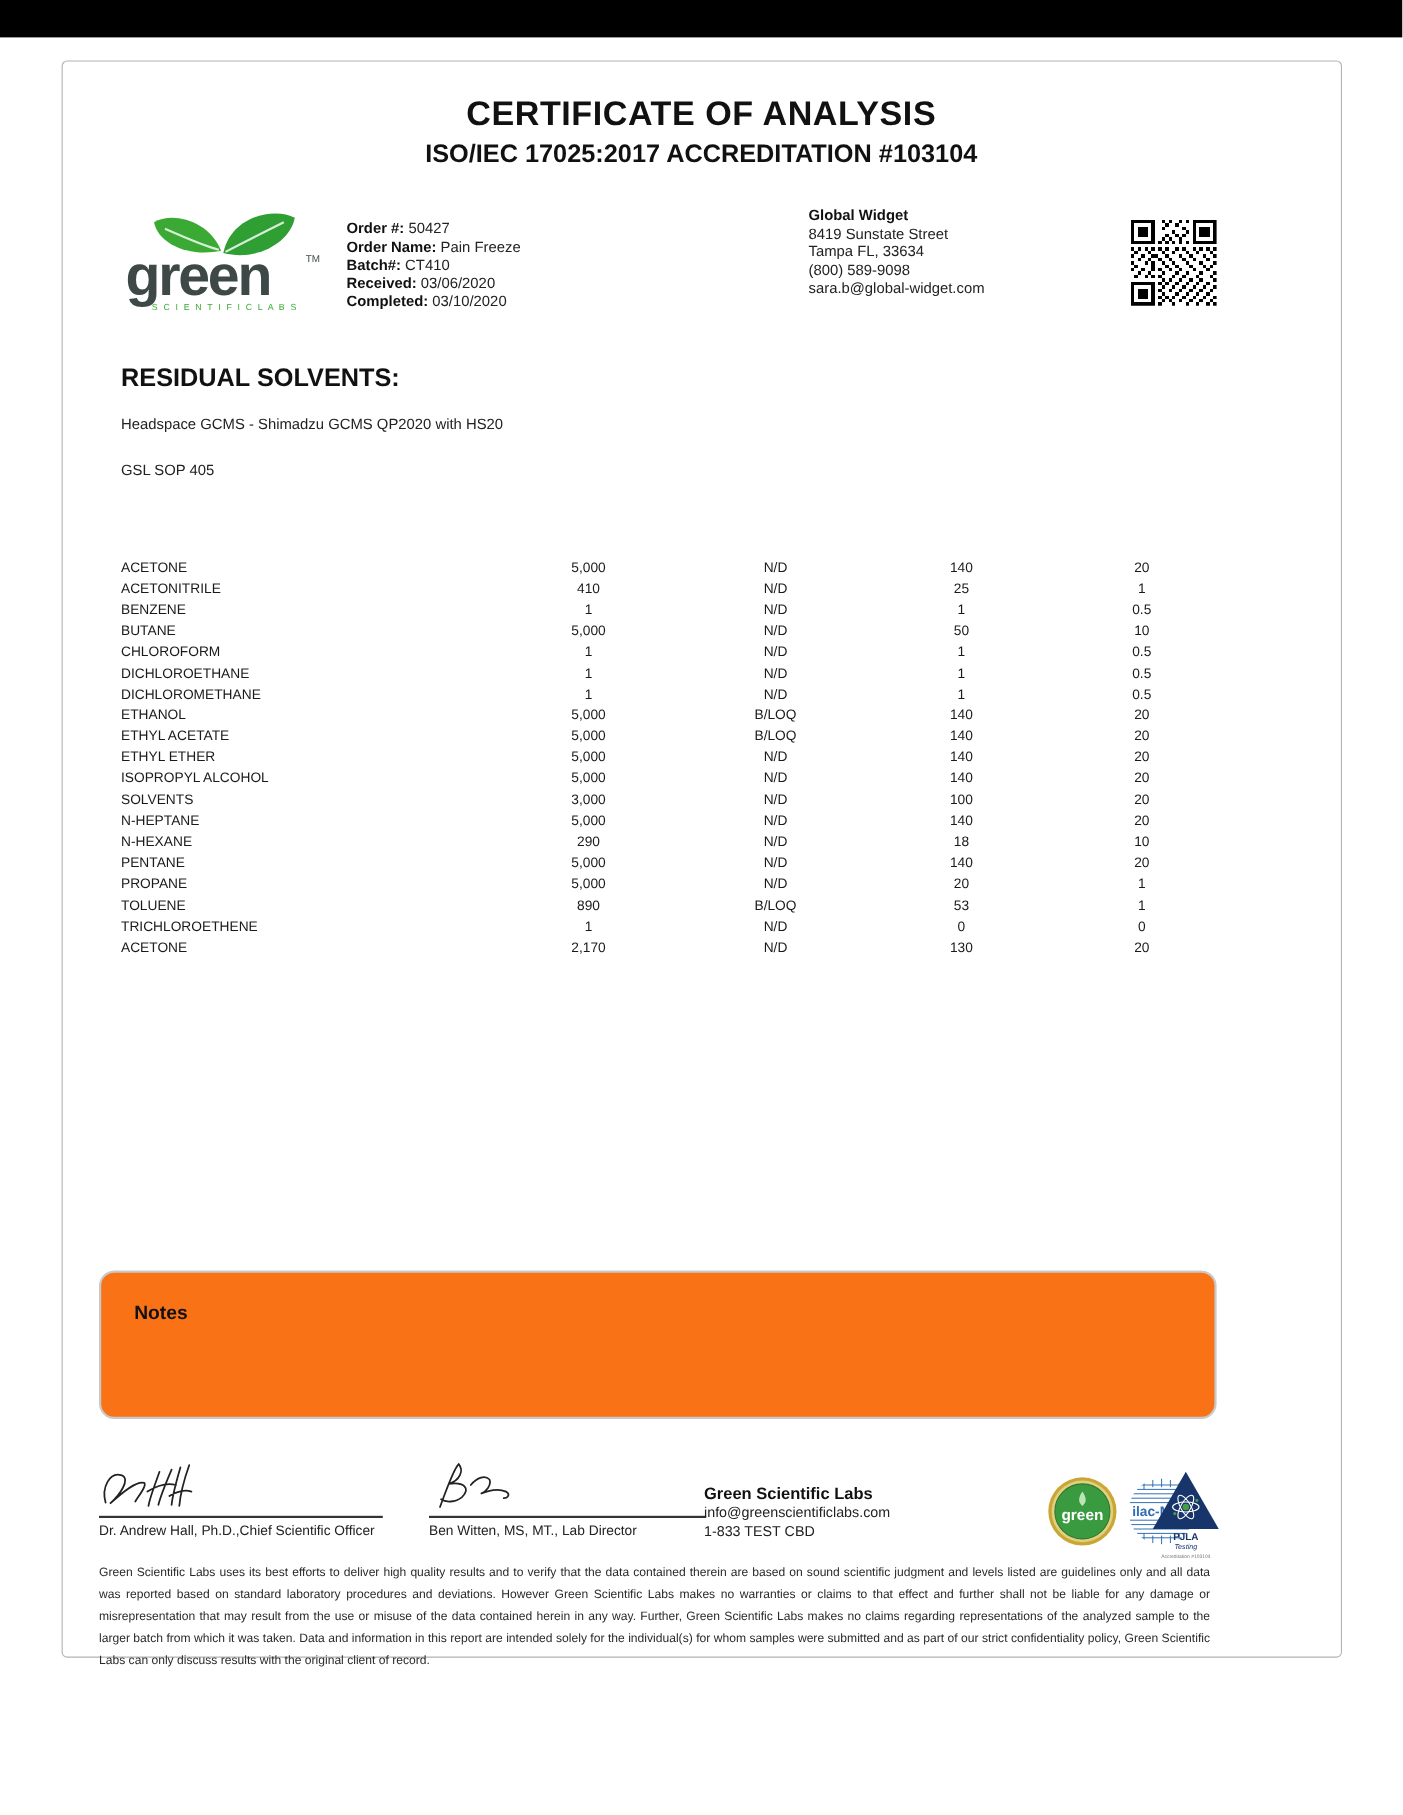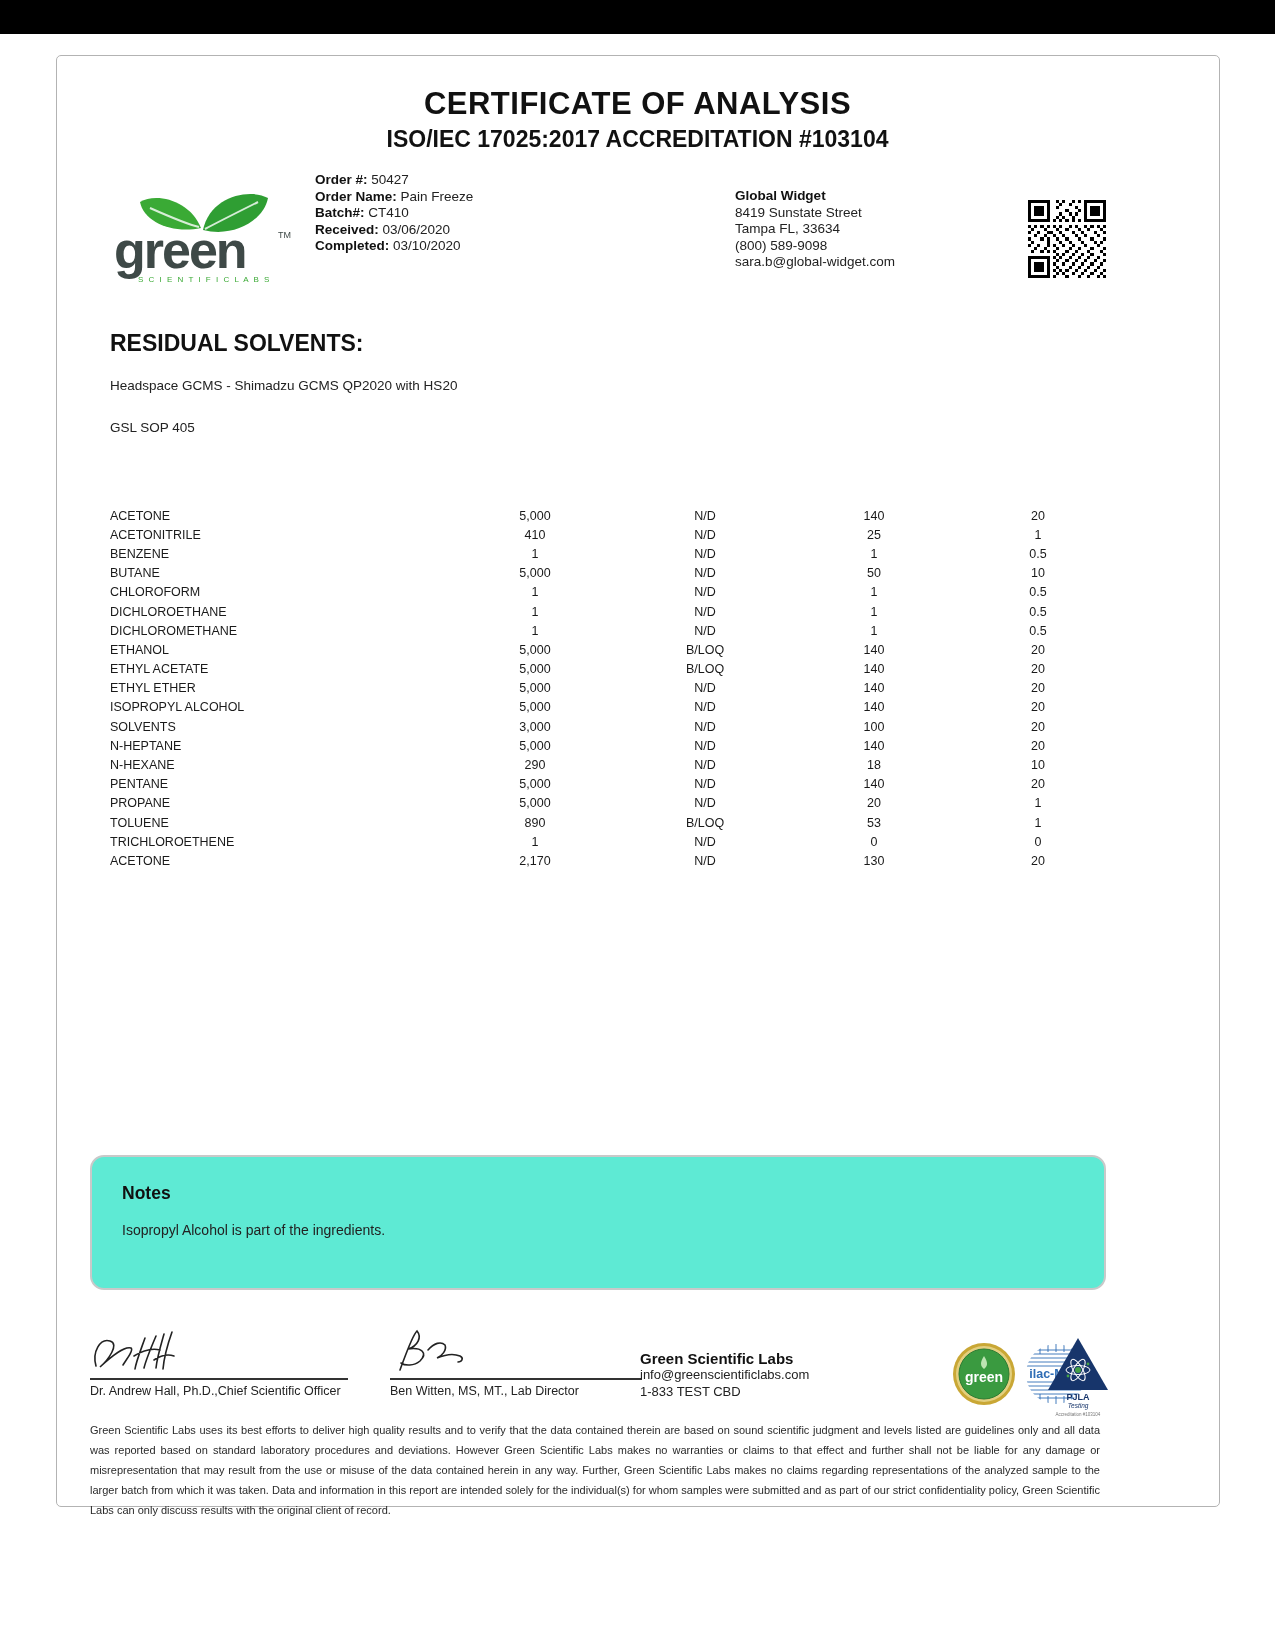--- a/index.html
+++ b/index.html
@@ -4,38 +4,38 @@
 <style>
   *{margin:0;padding:0;box-sizing:border-box}
   html,body{background:#fff}
   body{width:1275px;height:1650px;position:relative;font-family:"Liberation Sans",sans-serif;color:#1c1c1c;overflow:hidden}
   .topbar{position:absolute;left:0;top:0;width:1275px;height:34px;background:#000}
   .frame{position:absolute;left:56px;top:55px;width:1164px;height:1452px;border:1px solid #b3b3b3;border-radius:5px;background:#fff}
   .title1{position:absolute;top:86px;left:0;width:100%;text-align:center;font-size:31px;font-weight:bold;letter-spacing:.5px;color:#111}
   .title2{position:absolute;top:126px;left:0;width:100%;text-align:center;font-size:23px;font-weight:bold;color:#111}
   .logo{position:absolute;left:106px;top:186px;width:200px;height:100px}
   .infoblock{position:absolute;font-size:13.5px;line-height:16.5px;color:#222}
-  .order-info{left:315px;top:172px}
+  .order-info{left:315px;top:200px}
   .client-info{left:735px;top:188px}
   .infoblock b{color:#111}
   .qr{position:absolute;left:1028px;top:200px;width:78px;height:78px}
   .qr svg{width:100%;height:100%}
   .sec-head{position:absolute;left:110px;top:330px;font-size:23px;font-weight:bold;color:#111}
   .method{position:absolute;left:110px;top:378px;font-size:13.5px;color:#222}
   .sop{position:absolute;left:110px;top:420px;font-size:13.5px;color:#222}
   .tbl{position:absolute;left:110px;top:486px;width:1008px}
   .thead{display:grid;grid-template-columns:340px 170px 170px 168px 160px;align-items:end;border-bottom:2px solid #b5b5b5;padding-bottom:5px;position:relative}
   .th{font-weight:bold;font-size:13.5px;text-align:center;color:#111}
   .th.first{text-align:left;font-size:17.5px}
   .dark-rule{position:absolute;left:0;bottom:-3px;width:300px;height:3px;background:#3e3e3e}
   .tbody{padding-top:20px}
   .tr{display:grid;grid-template-columns:340px 170px 170px 168px 160px;height:19.2px;align-items:center}
   .td{font-size:12.5px;color:#1a1a1a}
   .td.num{text-align:center}
-  .notes{position:absolute;left:90px;top:1155px;width:1016px;height:135px;border:2px solid #c9c9c9;border-radius:14px;background:#5eead4}
+  .notes{position:absolute;left:90px;top:1155px;width:1016px;height:135px;border:2px solid #c9c9c9;border-radius:14px;background:#f97316}
   .notes-h{font-size:17.5px;font-weight:bold;margin:26px 0 0 30px;color:#111}
   .notes-p{font-size:14px;margin:18px 0 0 30px;color:#222}
   .sig{position:absolute}
   .sig svg{display:block}
   .sig-line{height:2px;background:#333;margin-top:2px}
   .sig-name{font-size:12.5px;margin-top:4px;color:#222}
   .contact{position:absolute;left:640px;top:1350px;width:218px;text-align:left}
   .contact .lab{font-size:15px;font-weight:bold;color:#111}
   .contact .row{font-size:13px;line-height:16.5px;color:#222}
   .seal{position:absolute}
@@ -373,21 +373,20 @@
         <div class="td num">2,170</div>
         <div class="td num">N/D</div>
         <div class="td num">130</div>
         <div class="td num">20</div>
       </div>
     </div>
 </div>
 
 <div class="notes">
   <div class="notes-h">Notes</div>
-  <p class="notes-p">Isopropyl Alcohol is part of the ingredients.</p>
 </div>
 
 <div class="sig" style="left:90px;top:1326px;width:258px">
   <svg width="120" height="50" viewBox="0 0 120 50">
     <g stroke="#222" stroke-width="1.6" fill="none" stroke-linecap="round">
       <path d="M6 40 C2 26 10 12 20 15 C30 18 18 34 10 41 C22 30 34 20 41 22 C44 24 36 34 33 39"></path>
       <path d="M55 12 C50 26 46 36 45 43 M66 10 C60 24 56 34 54 42 M44 30 C52 25 62 22 70 24 M74 8 C70 22 67 32 66 42 M82 6 C77 20 74 32 73 43 M64 34 C70 30 78 28 84 30"></path>
     </g>
   </svg>
   <div class="sig-line"></div>

